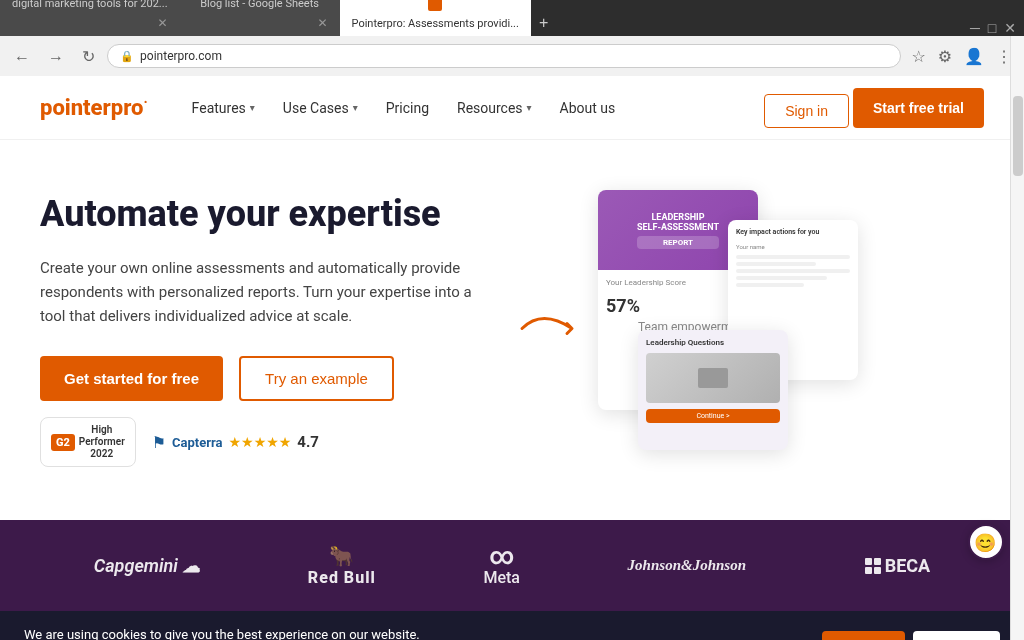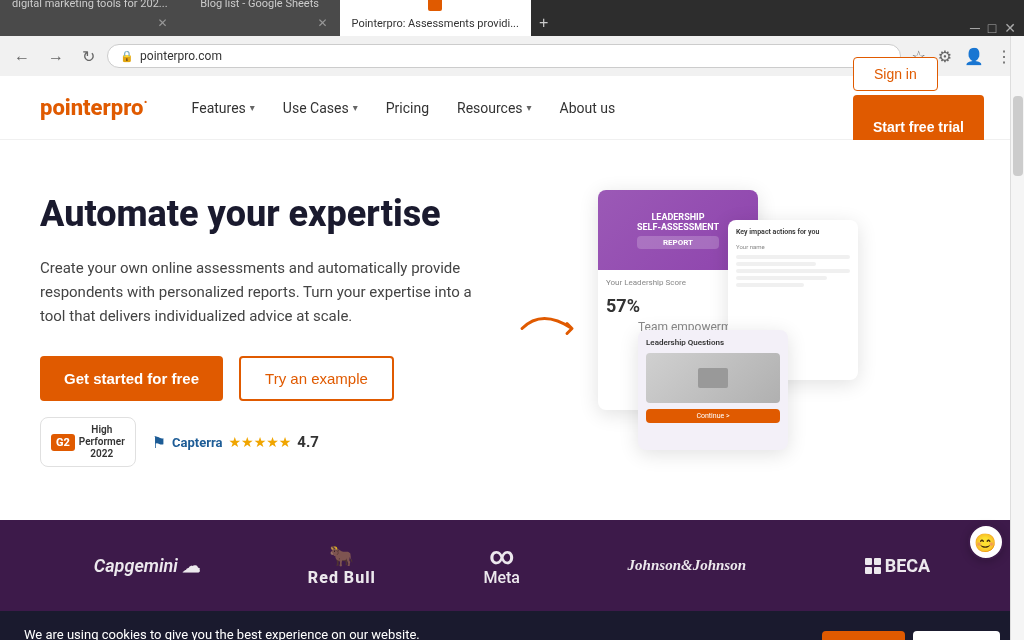--- a/index.html
+++ b/index.html
@@ -23,23 +23,23 @@
     
     .website { width: 1024px; background: #fff; }
 
     
     .nav { display: flex; align-items: center; padding: 0 40px; height: 64px; border-bottom: 1px solid #f0f0f0; background: #fff; }
     .logo { display: flex; align-items: center; margin-right: 32px; }
     .logo-text { font-size: 22px; font-weight: 700; color: #e05a00; }
     .nav-links { display: flex; align-items: center; gap: 4px; flex: 1; }
     .nav-link { color: #333; text-decoration: none; font-size: 14px; padding: 8px 12px; display: flex; align-items: center; gap: 4px; cursor: pointer; }
     .nav-link .chevron { font-size: 10px; color: #666; }
-    .nav-actions { display: flex; align-items: flex-start; gap: 4px; flex-direction: column; }
+    .nav-actions { display: flex; align-items: flex-end; gap: 4px; }
     .btn-signin { background: #fff; border: 1.5px solid #e05a00; color: #e05a00; padding: 8px 20px; border-radius: 4px; font-size: 14px; font-weight: 500; cursor: pointer; }
-    .btn-trial { background: #e05a00; border: none; color: #fff; padding: 24px 20px; border-radius: 4px; font-size: 14px; font-weight: 600; cursor: pointer; }
+    .btn-trial { background: #e05a00; border: none; color: #fff; padding: 12px 20px; border-radius: 4px; font-size: 14px; font-weight: 600; cursor: pointer; }
 
     
     .hero { display: flex; align-items: center; padding: 40px 40px 40px 40px; min-height: 320px; position: relative; background: #fff; overflow: hidden; }
     .hero-content { flex: 1; max-width: 500px; }
     .hero-title { font-size: 36px; font-weight: 800; color: #1a1a2e; line-height: 1.2; margin-bottom: 20px; }
     .hero-desc { font-size: 15px; color: #444; line-height: 1.6; margin-bottom: 28px; max-width: 440px; }
     .hero-buttons { display: flex; gap: 16px; margin-bottom: 16px; }
     .btn-primary { background: #e05a00; color: #fff; border: none; padding: 12px 24px; border-radius: 4px; font-size: 15px; font-weight: 600; cursor: pointer; }
     .btn-secondary { background: #fff; color: #e05a00; border: 2px solid #e05a00; padding: 12px 24px; border-radius: 4px; font-size: 15px; font-weight: 500; cursor: pointer; }
     .badges { display: flex; align-items: center; gap: 16px; }

